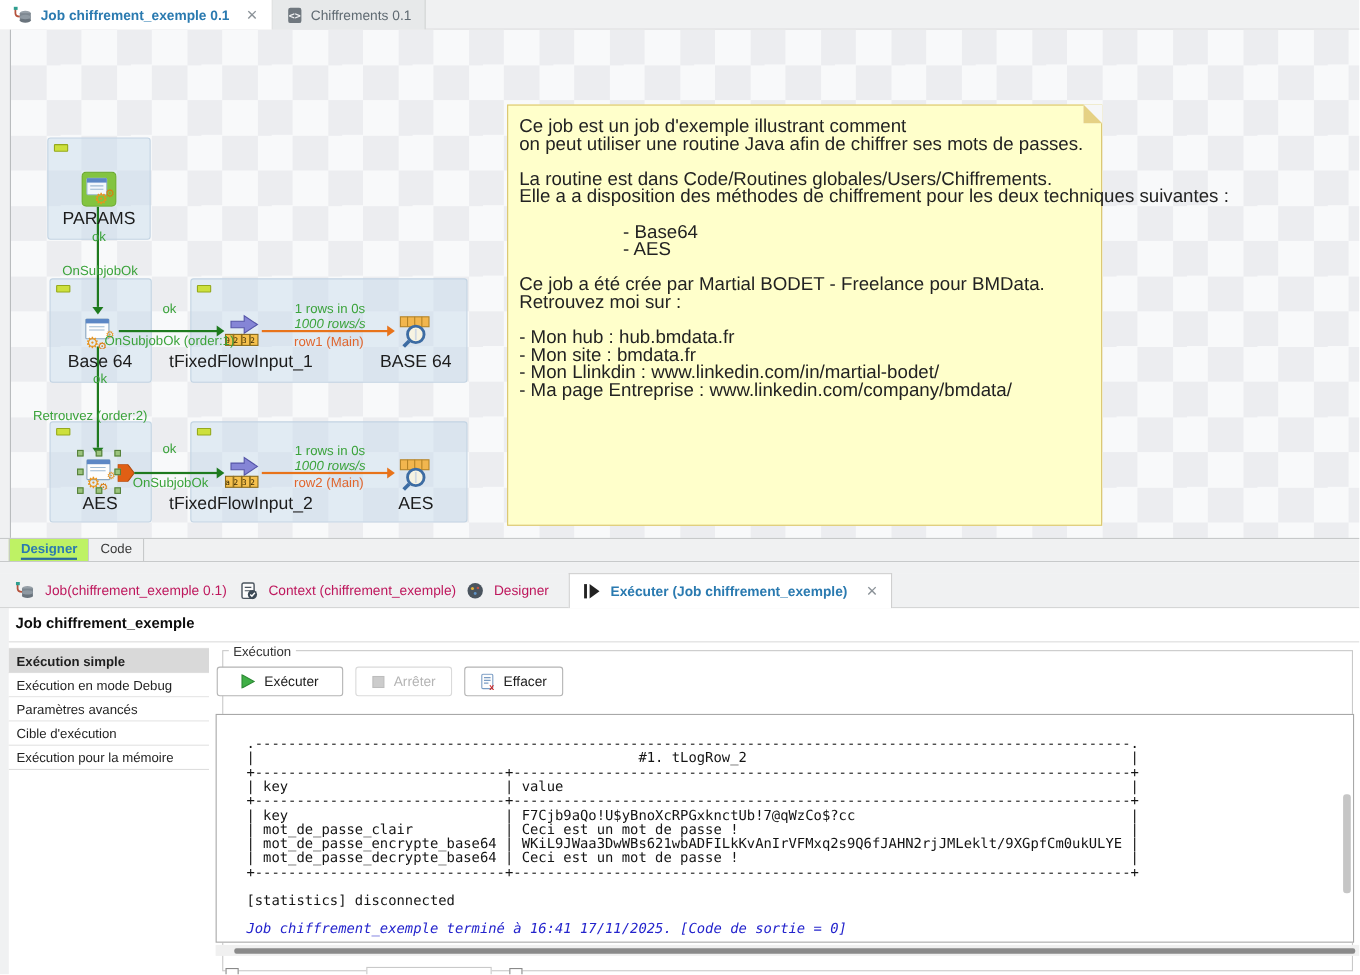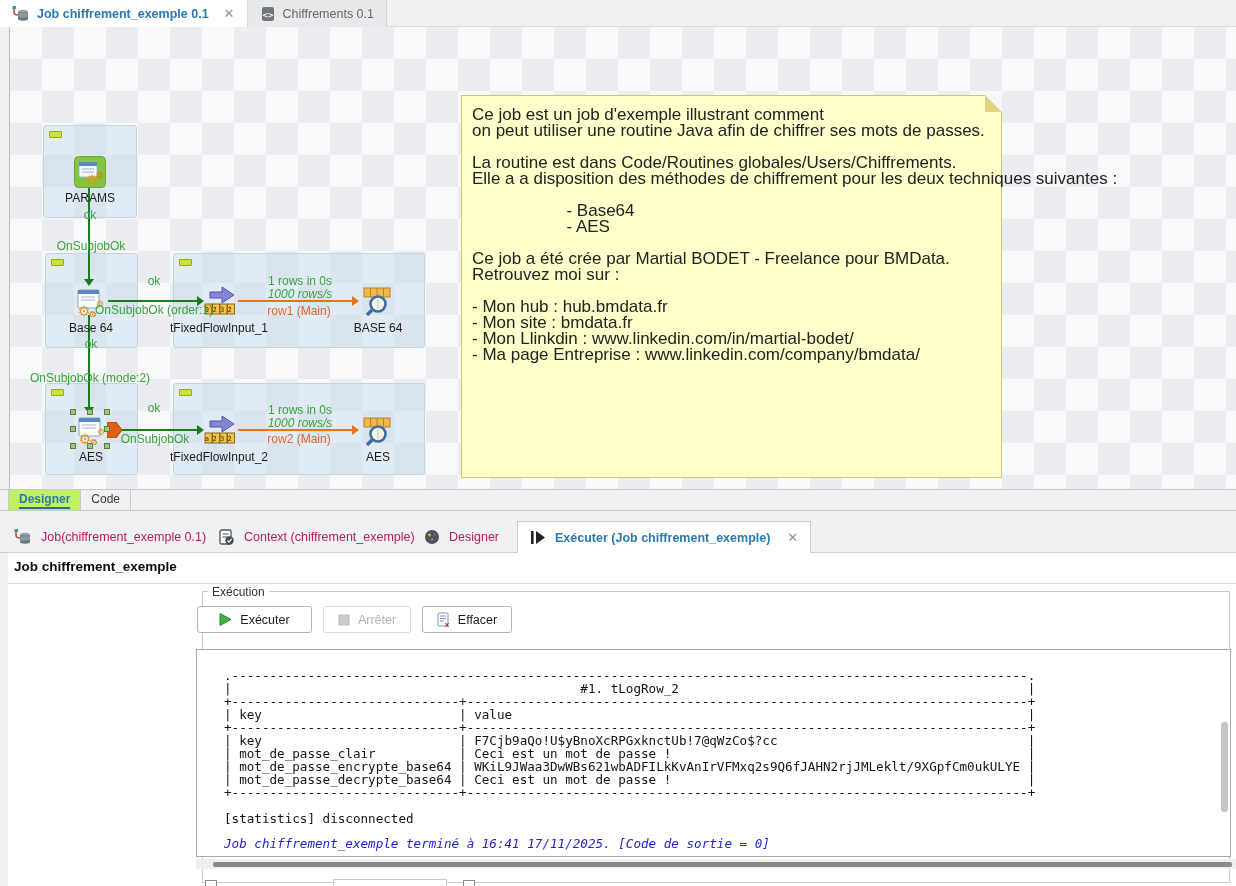--- a/index.html
+++ b/index.html
@@ -17,21 +17,21 @@
   .closex { color:#8b9298; font-weight:normal; font-size:13px; margin-left:8px; cursor:pointer; }
   
   .canvas-strip { position:absolute; top:27px; left:0; width:10px; height:462px;
     background:#f0f1f2; border-right:1px solid #b9bcbe; }
   .canvas { position:absolute; top:27px; left:10px; width:1226px; height:462px;
     background: conic-gradient(#ecedf0 90deg, #f8f9fa 90deg 180deg, #ecedf0 180deg 270deg, #f8f9fa 270deg);
     background-size:64px 64px; }
   .subjob { position:absolute; background:rgba(198,218,236,0.45); border:1px solid #c3d4e3; border-radius:3px; }
   .flagbadge { position:absolute; width:13px; height:7px; background:#cde03c; border:1px solid #95a91c; border-radius:1px; }
   .cicon { position:absolute; width:32px; height:32px; }
-  .clabel { position:absolute; transform:translateX(-50%); white-space:nowrap; font-size:12px; color:#1c1c1c; }
+  .clabel { position:absolute; transform:translateX(-50%); white-space:nowrap; font-size:16px; color:#1c1c1c; }
   .glabel { position:absolute; transform:translateX(-50%); white-space:nowrap; font-size:12px; color:#3ba33b; }
   .glabel.left { transform:none; }
   .glabel.it { font-style:italic; }
   .olabel { position:absolute; transform:translateX(-50%); white-space:nowrap; font-size:12px; color:#e0662e; }
   .vline { position:absolute; width:2px; background:#1e7a1e; }
   .hline-g { position:absolute; height:2px; background:#1e7a1e; }
   .hline-o { position:absolute; height:2px; background:#e8731a; }
   .arr-d { position:absolute; width:0; height:0; border-left:5px solid transparent; border-right:5px solid transparent; border-top:7px solid #1e7a1e; }
   .arr-r { position:absolute; width:0; height:0; border-top:5px solid transparent; border-bottom:5px solid transparent; border-left:7px solid #1e7a1e; }
   .arr-r.orange { border-left-color:#e8731a; }
@@ -261,21 +261,21 @@
   <div class="glabel" style="left:154px; top:274px;">ok</div>
   <div class="glabel" style="left:154px; top:303px;">OnSubjobOk (order:1)</div>
   <div class="clabel" style="left:91px; top:321px;">Base 64</div>
   <div class="glabel" style="left:91px; top:337px;">ok</div>
   <div class="clabel" style="left:219px; top:321px;">tFixedFlowInput_1</div>
   <div class="glabel" style="left:300px; top:274px;">1 rows in 0s</div>
   <div class="glabel it" style="left:300px; top:287px;">1000 rows/s</div>
   <div class="olabel" style="left:299px; top:304px;">row1 (Main)</div>
   <div class="clabel" style="left:378px; top:321px;">BASE 64</div>
 
-  <div class="glabel left" style="left:30px; top:371px;">OnSubjobOk (mode:2)</div>
+  <div class="glabel left" style="left:30px; top:371px;">Retrouvez (order:2)</div>
   <div class="glabel" style="left:154px; top:401px;">ok</div>
   <div class="glabel" style="left:155px; top:432px;">OnSubjobOk</div>
   <div class="clabel" style="left:91px; top:450px;">AES</div>
   <div class="clabel" style="left:219px; top:450px;">tFixedFlowInput_2</div>
   <div class="glabel" style="left:300px; top:403px;">1 rows in 0s</div>
   <div class="glabel it" style="left:300px; top:416px;">1000 rows/s</div>
   <div class="olabel" style="left:299px; top:432px;">row2 (Main)</div>
   <div class="clabel" style="left:378px; top:450px;">AES</div>
 
   <div class="note">
@@ -330,20 +330,27 @@
       <span>Exécuter (Job chiffrement_exemple)</span>
       <span class="closex">✕</span>
     </div>
   </div>
 
   <div class="content-bg"></div>
   <div class="leftstrip"></div>
   <div class="rv-title">Job chiffrement_exemple</div>
   <div class="rv-div"></div>
 
+  <div class="side">
+    <div class="side-item selected">Exécution simple</div>
+    <div class="side-item">Exécution en mode Debug</div>
+    <div class="side-item">Paramètres avancés</div>
+    <div class="side-item">Cible d'exécution</div>
+    <div class="side-item">Exécution pour la mémoire</div>
+  </div>
 
   <div class="group"></div>
   <div class="group-label">Exécution</div>
 
   <div class="btn" style="left:197px; width:115px;">
     <svg width="13" height="13" viewBox="0 0 13 13">
         <use href="#ic-play"></use>
       </svg>
     <span>Exécuter</span>
   </div>

